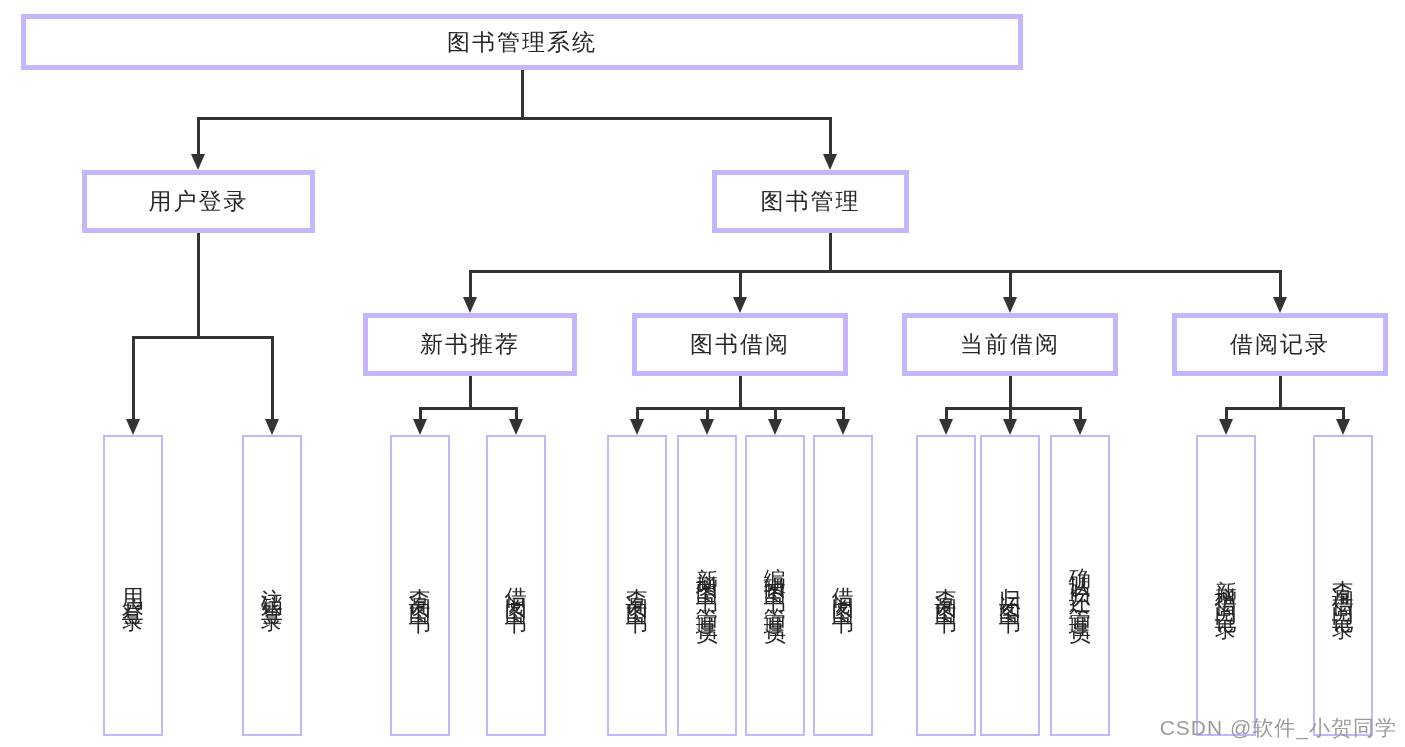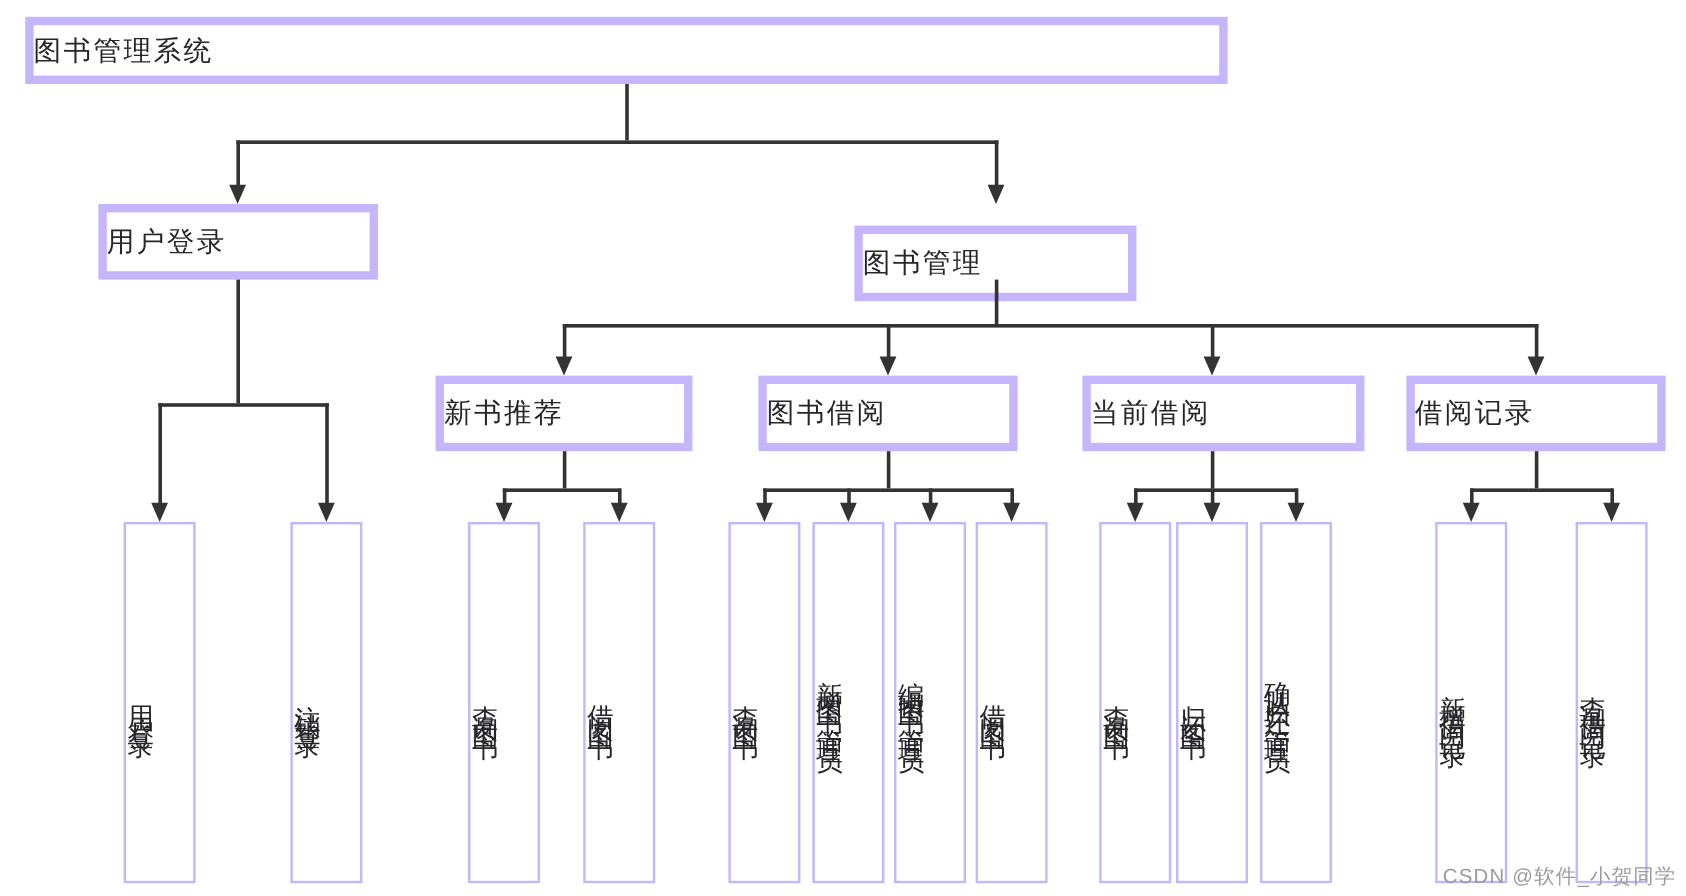--- a/index.html
+++ b/index.html
@@ -4,40 +4,40 @@
 <style>
   html,body { margin:0; padding:0; background:#ffffff; }
   .canvas {
     position:relative; width:1405px; height:747px; background:#ffffff;
     font-family:"Liberation Sans", sans-serif; overflow:hidden;
     color:#26262a;
   }
   
   .box {
     position:absolute; box-sizing:border-box; background:#ffffff;
-    border:7px solid #c4b5fd;
-    display:flex; align-items:center; justify-content:flex-start;
+    border:5px solid #c4b5fd;
+    display:flex; align-items:center; justify-content:center;
   }
   .box.h span { font-size:23px; letter-spacing:2px; white-space:nowrap; }
   .box.v { border-width:2px; }
   .box.v span {
     writing-mode:vertical-rl; text-orientation:mixed;
     font-size:22px; letter-spacing:8px; line-height:1.15; white-space:nowrap;
   }
   
   .vline { position:absolute; width:3px; background:#333333; }
   .hline { position:absolute; height:3px; background:#333333; }
   .ah {
     position:absolute; width:0; height:0;
     border-left:7px solid transparent; border-right:7px solid transparent;
     border-top:16px solid #333333;
   }
   .watermark {
     position:absolute; right:8px; bottom:5px; z-index:6;
-    font-size:17px; color:#9b9b9b; letter-spacing:1px; white-space:nowrap;
+    font-size:21px; color:#9b9b9b; letter-spacing:1px; white-space:nowrap;
   }
 </style>
 </head>
 <body>
 
 <div class="canvas">
 
   <div class="box h" style="left:21px; top:14px; width:1002px; height:56px;">
     <span>图书管理系统</span>
   </div>
@@ -45,21 +45,21 @@
   <div class="vline" style="left:521px; top:70px; height:47px;"></div>
   <div class="hline" style="left:197px; top:117px; width:635px;"></div>
   <div class="vline" style="left:197px; top:117px; height:39px;"></div>
   <div class="ah" style="left:191px; top:154px;"></div>
   <div class="vline" style="left:829px; top:117px; height:39px;"></div>
   <div class="ah" style="left:823px; top:154px;"></div>
 
   <div class="box h" style="left:82px; top:170px; width:233px; height:63px;">
     <span>用户登录</span>
   </div>
-  <div class="box h" style="left:712px; top:170px; width:235px; height:63px;margin-top:18px;">
+  <div class="box h" style="left:712px; top:170px; width:197px; height:63px;">
     <span>图书管理</span>
   </div>
 
   <div class="vline" style="left:197px; top:233px; height:103px;"></div>
   <div class="hline" style="left:132px; top:336px; width:142px;"></div>
   <div class="vline" style="left:132px; top:336px; height:85px;"></div>
   <div class="ah" style="left:126px; top:419px;"></div>
   <div class="vline" style="left:271px; top:336px; height:85px;"></div>
   <div class="ah" style="left:265px; top:419px;"></div>
 
@@ -73,21 +73,21 @@
   <div class="ah" style="left:1003px; top:297px;"></div>
   <div class="vline" style="left:1279px; top:270px; height:29px;"></div>
   <div class="ah" style="left:1273px; top:297px;"></div>
 
   <div class="box h" style="left:632px; top:313px; width:216px; height:63px;">
     <span>图书借阅</span>
   </div>
   <div class="box h" style="left:363px; top:313px; width:214px; height:63px;">
     <span>新书推荐</span>
   </div>
-  <div class="box h" style="left:902px; top:313px; width:235px; height:63px;">
+  <div class="box h" style="left:902px; top:313px; width:216px; height:63px;">
     <span>当前借阅</span>
   </div>
   <div class="box h" style="left:1172px; top:313px; width:216px; height:63px;">
     <span>借阅记录</span>
   </div>
 
   <div class="vline" style="left:469px; top:376px; height:31px;"></div>
   <div class="hline" style="left:419px; top:407px; width:98px;"></div>
   <div class="vline" style="left:419px; top:407px; height:14px;"></div>
   <div class="ah" style="left:413px; top:419px;"></div>

